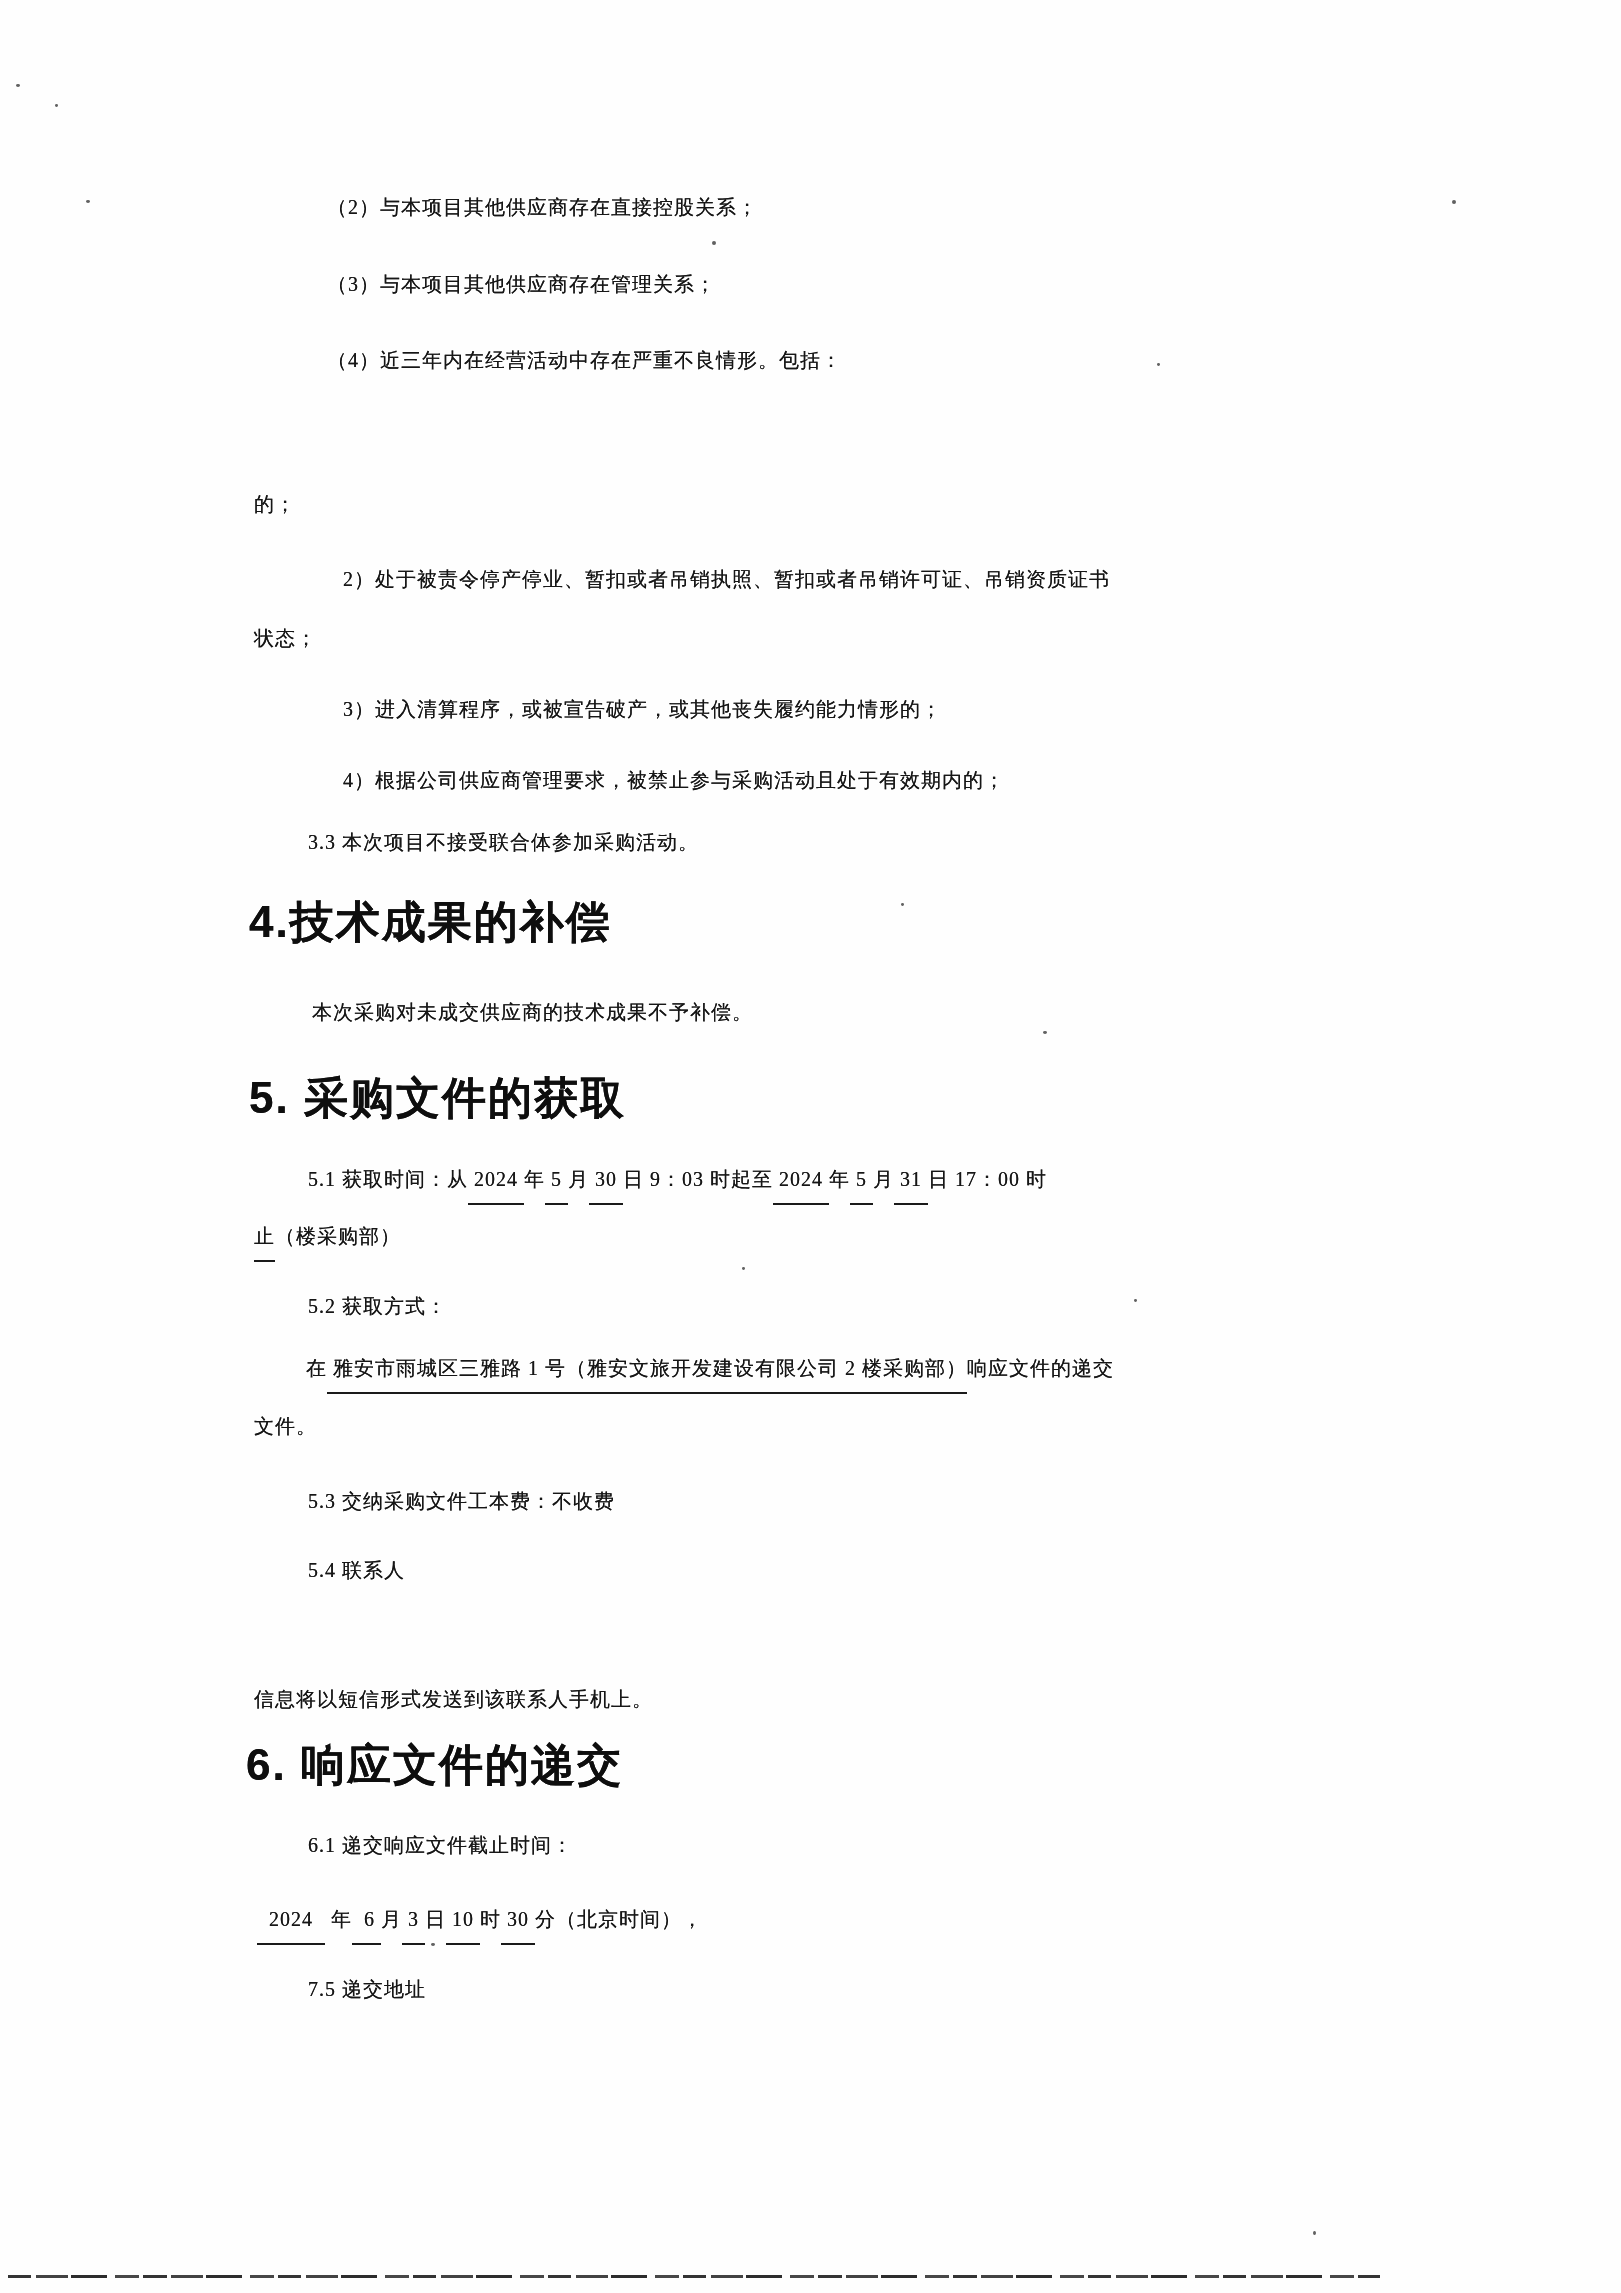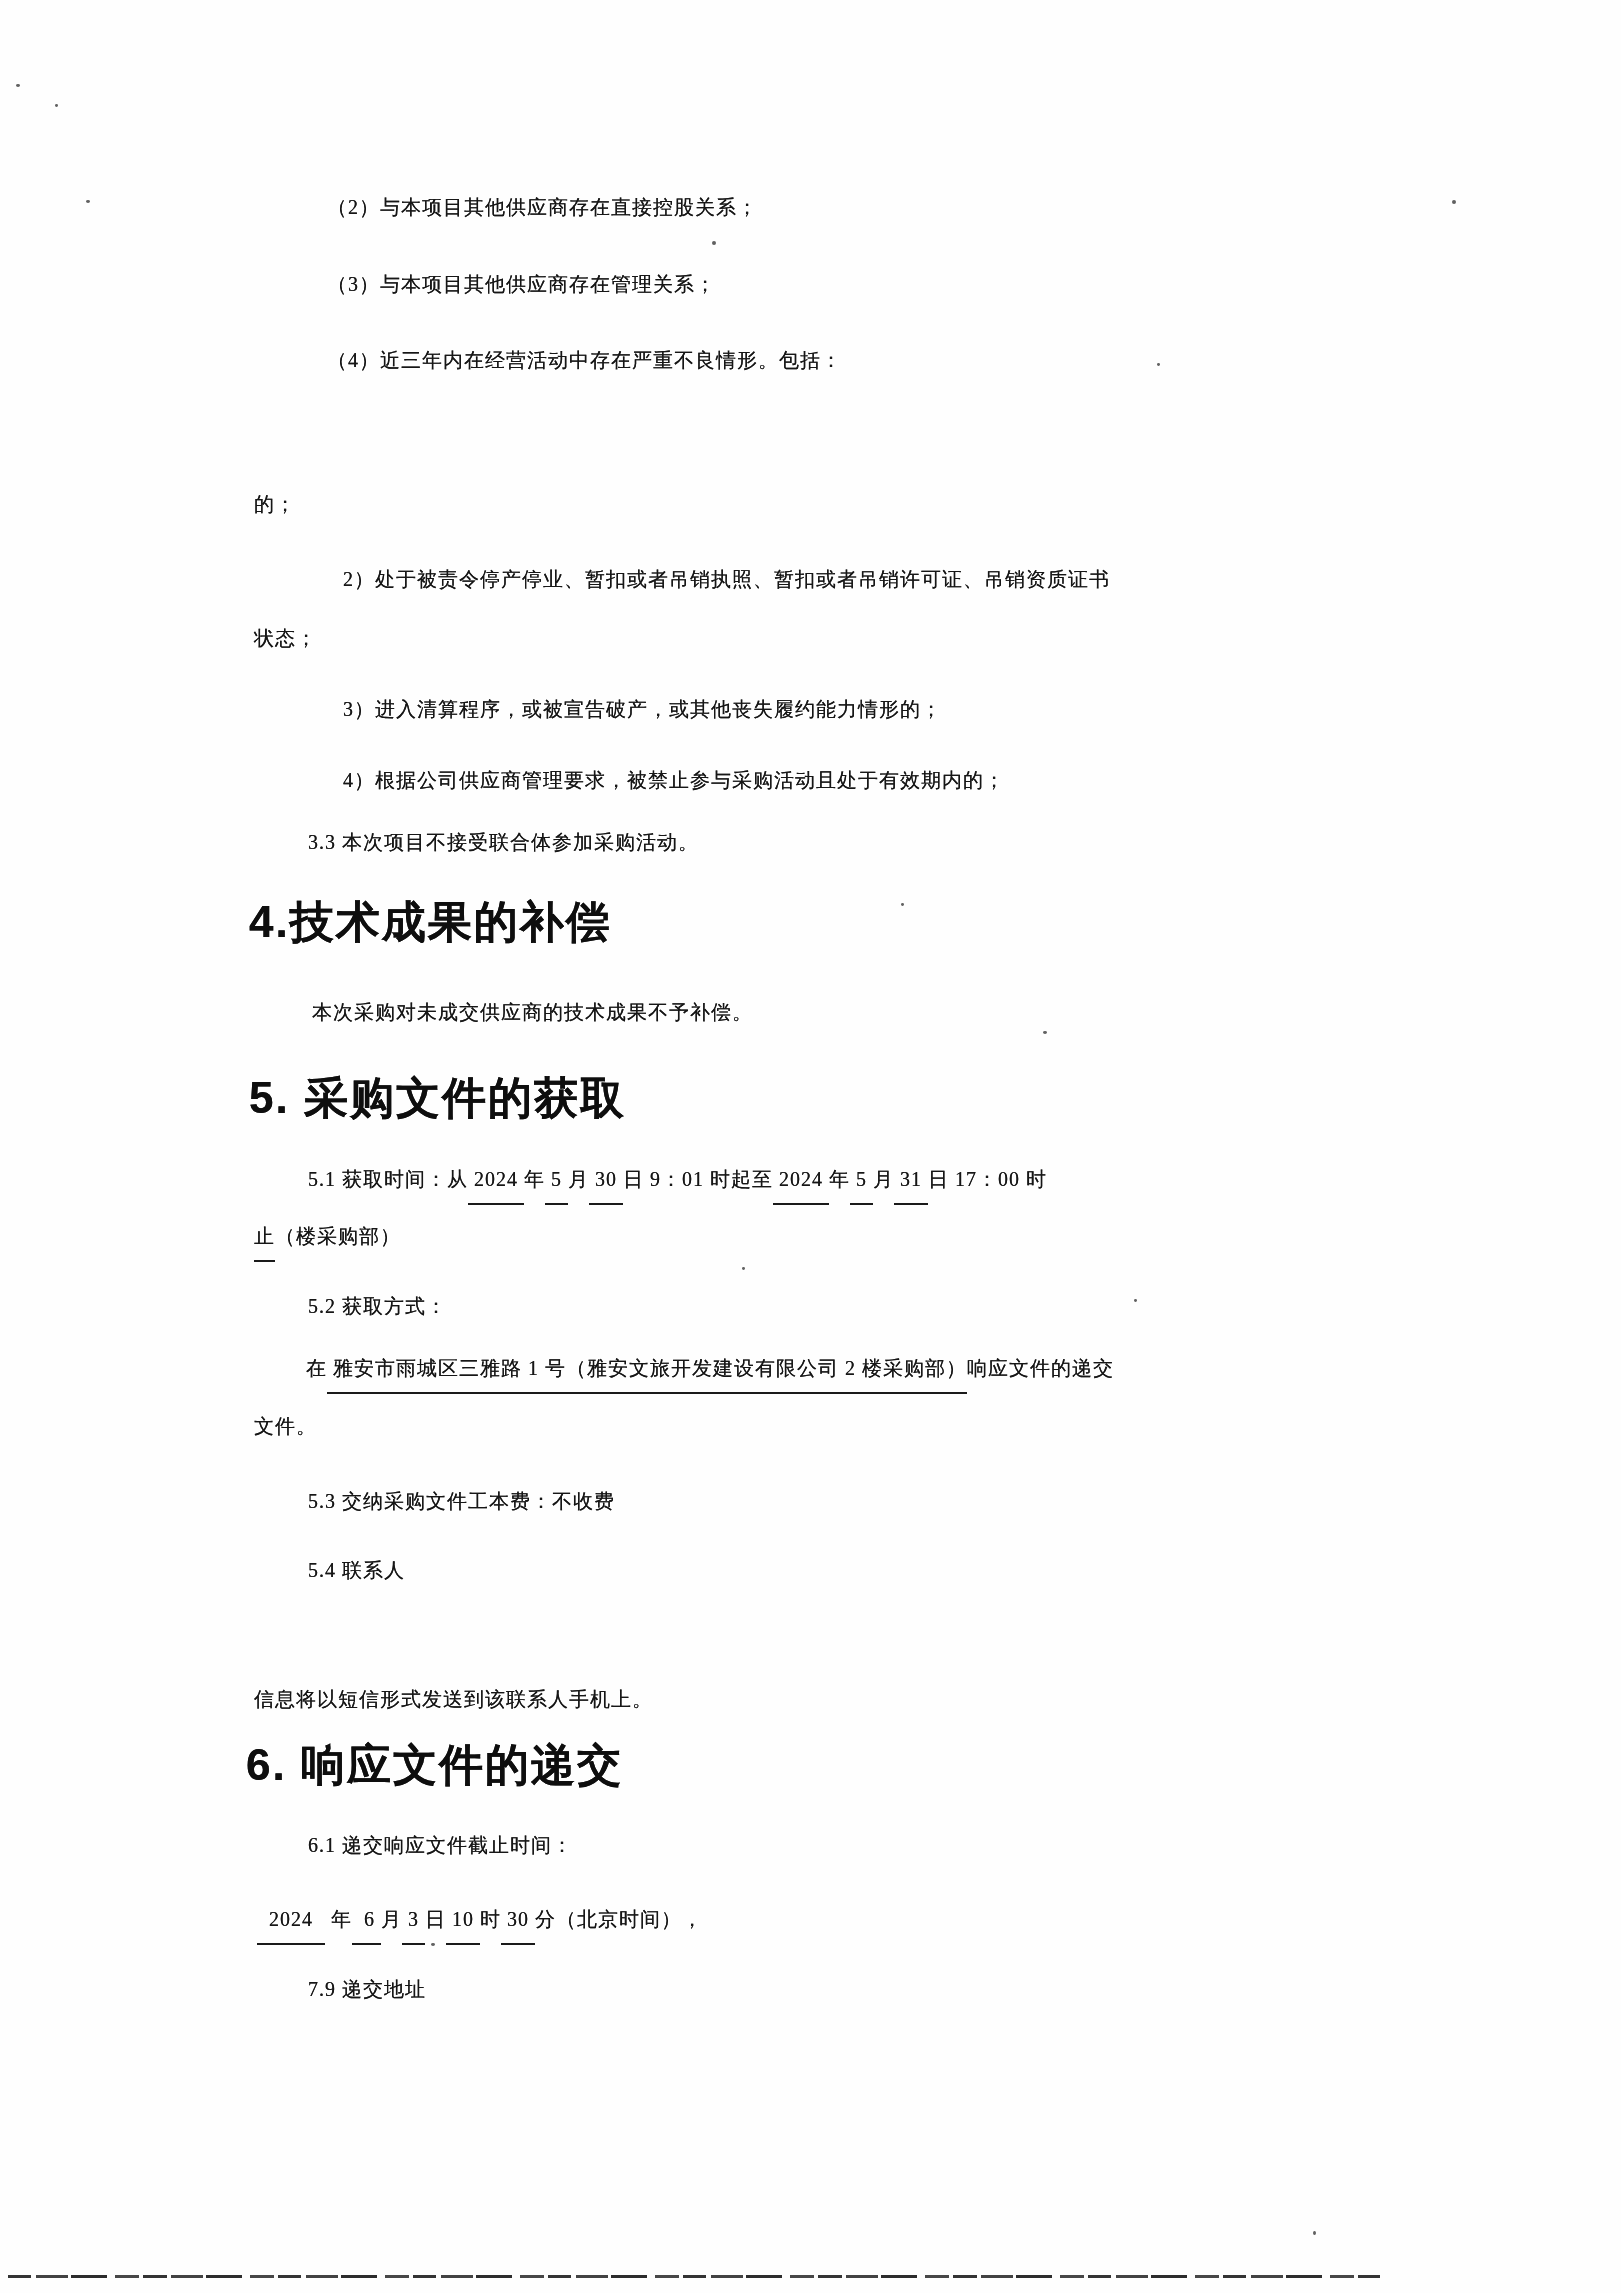--- a/index.html
+++ b/index.html
@@ -84,38 +84,38 @@
   <div class="line" style="left:343px; top:690px">3）进入清算程序，或被宣告破产，或其他丧失履约能力情形的；</div>
   <div class="line" style="left:343px; top:761px">4）根据公司供应商管理要求，被禁止参与采购活动且处于有效期内的；</div>
 
   <div class="line" style="left:308px; top:823px">3.3 本次项目不接受联合体参加采购活动。</div>
 
   <div class="heading" style="left:249px; top:897px">4.技术成果的补偿</div>
   <div class="line" style="left:312px; top:993px">本次采购对未成交供应商的技术成果不予补偿。</div>
 
   <div class="heading" style="left:249px; top:1073px">5. 采购文件的获取</div>
 
-  <div class="line" style="left:308px; top:1160px"><span>5.1 获取时间：从</span><span class="u"> 2024 </span><span>年</span><span class="u"> 5 </span><span>月</span><span class="u"> 30 </span><span>日 9：01 时起至</span><span class="u"> 2024 </span><span>年</span><span class="u"> 5 </span><span>月</span><span class="u"> 31 </span><span>日 17：00 时</span></div>
+  <div class="line" style="left:308px; top:1160px"><span>5.1 获取时间：从</span><span class="u"> 2024 </span><span>年</span><span class="u"> 5 </span><span>月</span><span class="u"> 30 </span><span>日 9：03 时起至</span><span class="u"> 2024 </span><span>年</span><span class="u"> 5 </span><span>月</span><span class="u"> 31 </span><span>日 17：00 时</span></div>
   <div class="line" style="left:254px; top:1217px"><span class="u">止</span><span>（楼采购部）</span></div>
 
   <div class="line" style="left:308px; top:1287px">5.2 获取方式：</div>
 
   <div class="line" style="left:306px; top:1349px"><span>在</span><span class="u"> 雅安市雨城区三雅路 1 号（雅安文旅开发建设有限公司 2 楼采购部）</span><span>响应文件的递交</span></div>
   <div class="line" style="left:254px; top:1407px">文件。</div>
 
   <div class="line" style="left:308px; top:1482px">5.3 交纳采购文件工本费：不收费</div>
   <div class="line" style="left:308px; top:1551px">5.4 联系人</div>
 
   <div class="line" style="left:254px; top:1680px">信息将以短信形式发送到该联系人手机上。</div>
 
   <div class="heading" style="left:246px; top:1740px">6. 响应文件的递交</div>
 
   <div class="line" style="left:308px; top:1826px">6.1 递交响应文件截止时间：</div>
   <div class="line" style="left:257px; top:1900px"><span class="u">  2024  </span><span> 年</span><span class="u">  6 </span><span>月</span><span class="u"> 3 </span><span>日</span><span class="u"> 10 </span><span>时</span><span class="u"> 30 </span><span>分（北京时间），</span></div>
-  <div class="line" style="left:308px; top:1970px">7.9 递交地址</div>
+  <div class="line" style="left:308px; top:1970px">7.5 递交地址</div>
 
   <div class="speck" style="left:15.7px;   top:84px;   width:3.9px; height:2.9px"></div>
   <div class="speck" style="left:55px;   top:104px;  width:2.9px; height:2.9px"></div>
   <div class="speck" style="left:86px;   top:200px;  width:3.9px; height:2.9px"></div>
   <div class="speck" style="left:1452px; top:200px;  width:3.9px; height:3.9px"></div>
   <div class="speck" style="left:712px;  top:241px;  width:3.9px; height:3.9px"></div>
   <div class="speck" style="left:1157px; top:363px;  width:2.9px; height:2.9px"></div>
   <div class="speck" style="left:901px;  top:903px;  width:2.9px; height:2.9px"></div>
   <div class="speck" style="left:1043px; top:1031px; width:3.9px; height:2.9px"></div>
   <div class="speck" style="left:742px;  top:1267px; width:2.9px; height:2.9px"></div>

